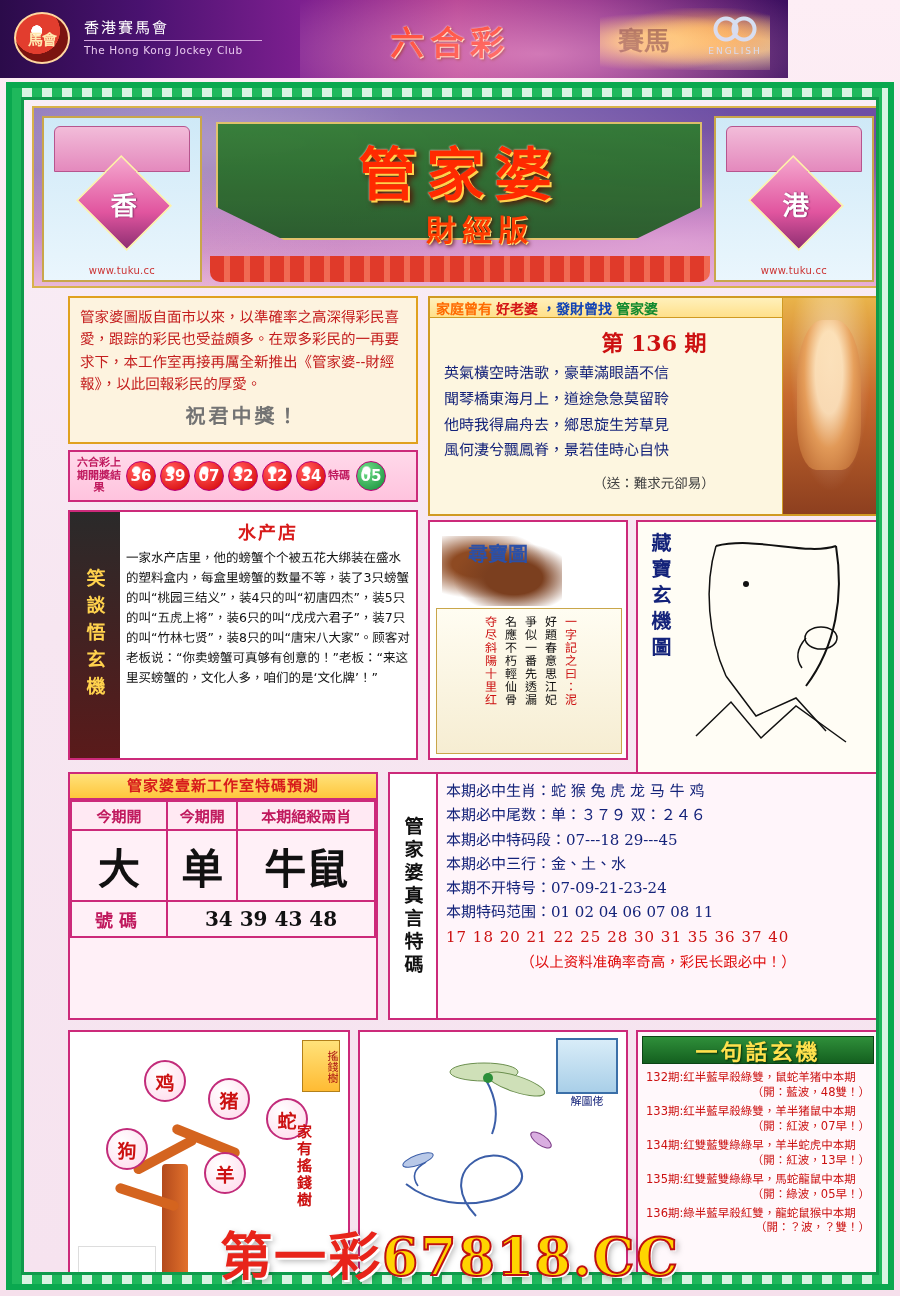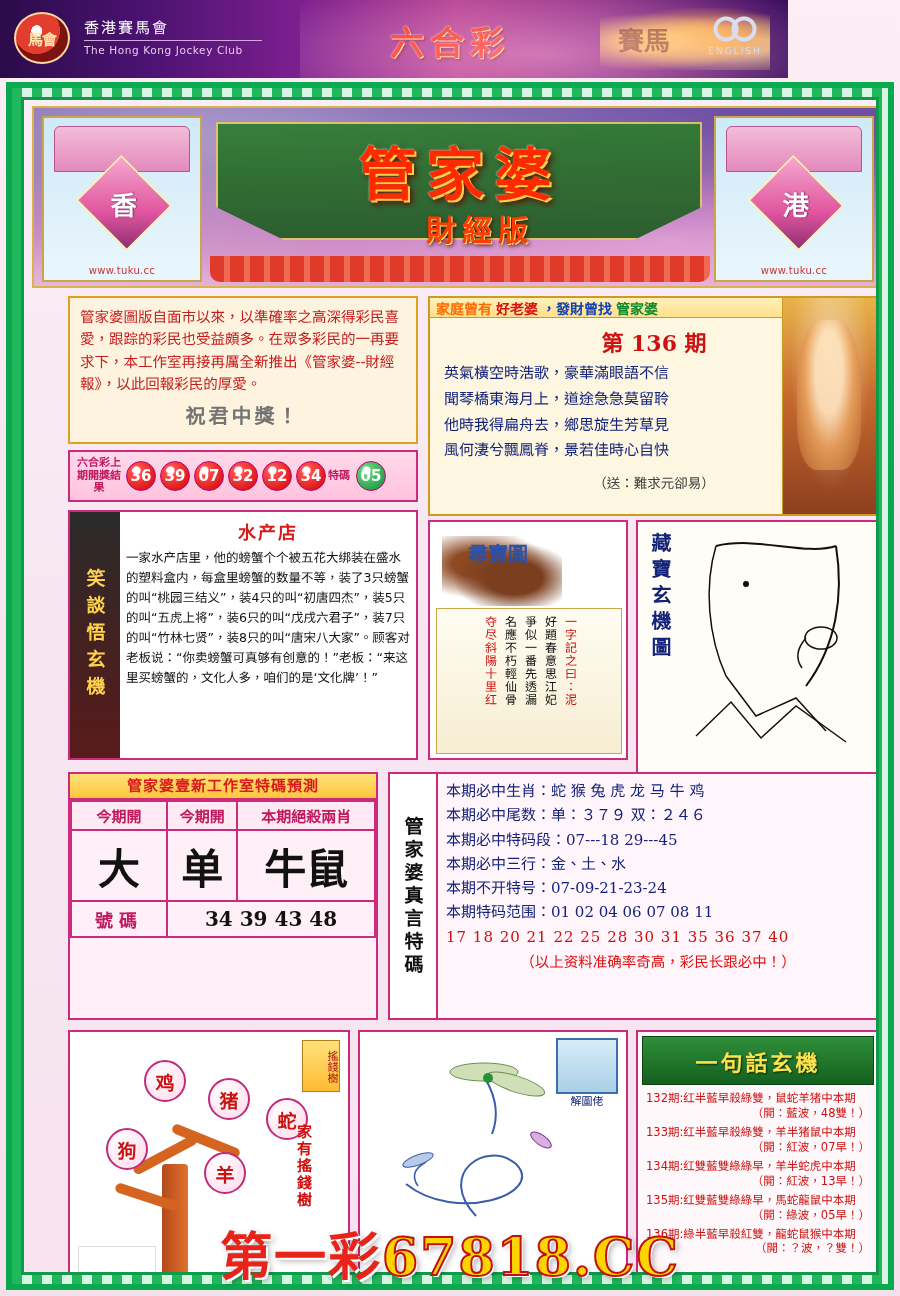--- a/index.html
+++ b/index.html
@@ -372,21 +372,21 @@
     background:linear-gradient(180deg,#d8ecf8,#a9cfe8); border:2px solid #3b6fa8;
   }
   .dfly .icon span{ position:absolute; left:0; right:0; bottom:-16px; text-align:center; font-size:11px; color:#14237a;}
 
   
   .oneline{
     left:612px; top:930px; width:244px; height:284px;
     background:#fff8fb; border:2px solid #cc2a7a;
   }
   .oneline .hdr{
-    height:49px; margin:4px; background:linear-gradient(180deg,#2f8f3a,#14601f);
+    height:28px; margin:4px; background:linear-gradient(180deg,#2f8f3a,#14601f);
     border:1px solid #0b4414; display:flex; align-items:center; justify-content:center;
     font-size:22px; font-weight:bold; color:#ffe14d; letter-spacing:3px;
     font-family:"DejaVu Serif","Liberation Serif",serif;
     text-shadow:1px 1px 2px #052c08;
   }
   .oneline .item{ padding:2px 8px; }
   .oneline .item .l1{ font-size:11.5px; color:#c11; line-height:1.3;}
   .oneline .item .l2{ font-size:11.5px; color:#c11; text-align:right; line-height:1.3;}
 
   

